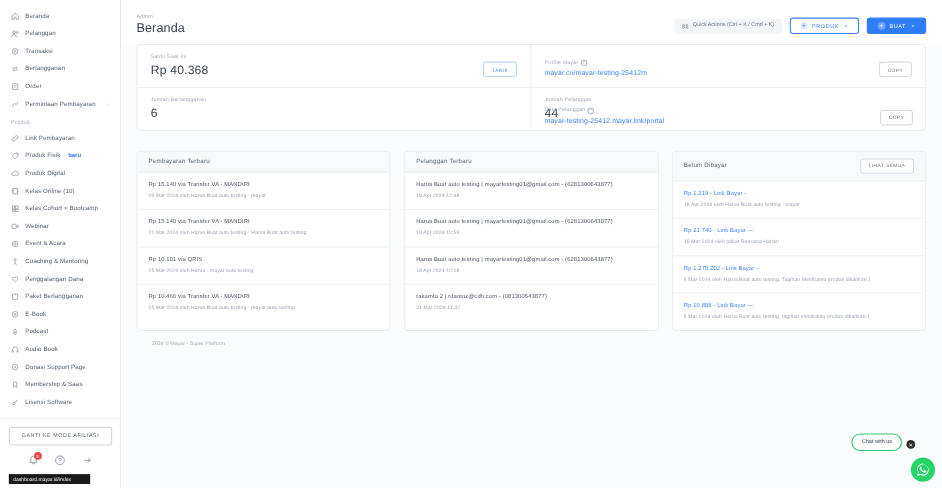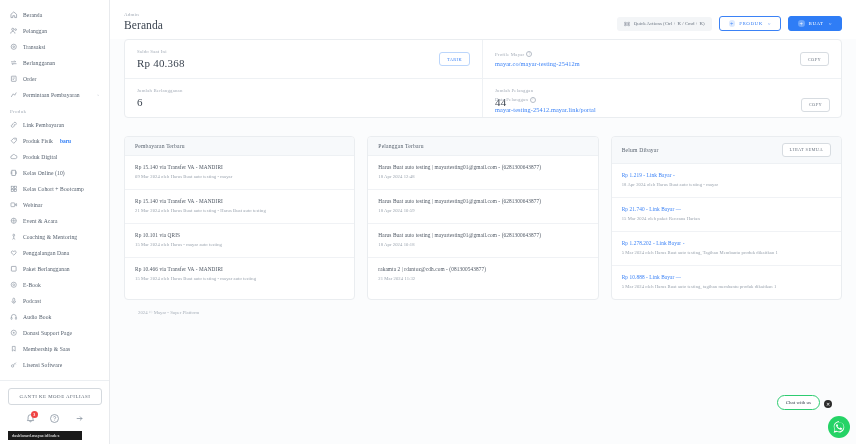--- a/index.html
+++ b/index.html
@@ -3,21 +3,21 @@
 <meta charset="utf-8">
 <style>
   * { box-sizing: border-box; margin: 0; padding: 0; }
   html, body {
     width: 856px; height: 444px;
     font-family: "Liberation Sans", sans-serif;
     background: #ffffff;
     overflow: hidden;
     color: #3d4852;
   }
-  .app { display: flex; width: 856px; height: 444px; position: relative; font-family: Liberation Serif, serif; }
+  .app { display: flex; width: 856px; height: 444px; position: relative; }
 
   
   .sidebar {
     width: 110px; height: 444px; background: #ffffff;
     border-right: 1px solid #e8eaed;
     display: flex; flex-direction: column;
     position: relative;
     overflow: hidden;
   }
   .sb-scroll { flex: 1; overflow: hidden; padding-top: 7px; }
@@ -105,21 +105,21 @@
   .content { padding: 0 14px; }
 
   
   .stat-grid {
     display: grid; grid-template-columns: 1fr 1fr;
     background: #fff; border: 1px solid #eaedf0; border-radius: 4px;
     overflow: hidden;
   }
   .stat-cell {
     padding: 9px 12px 9px 12px; min-height: 30px;
-    display: flex; align-items: center; justify-content: space-between;
+    display: flex; align-items: flex-end; justify-content: space-between;
     border-right: 1px solid #eef1f4; border-bottom: 1px solid #eef1f4;
   }
   .stat-cell:nth-child(2), .stat-cell:nth-child(4) { border-right: none; }
   .stat-cell:nth-child(3), .stat-cell:nth-child(4) { border-bottom: none; }
   .stat-label {
     font-size: 4.8px; color: #a5adb8; margin-bottom: 3px;
     display: flex; align-items: center; gap: 2px; letter-spacing: .2px;
   }
   .info-ico {
     width: 6px; height: 6px; border-radius: 50%;

